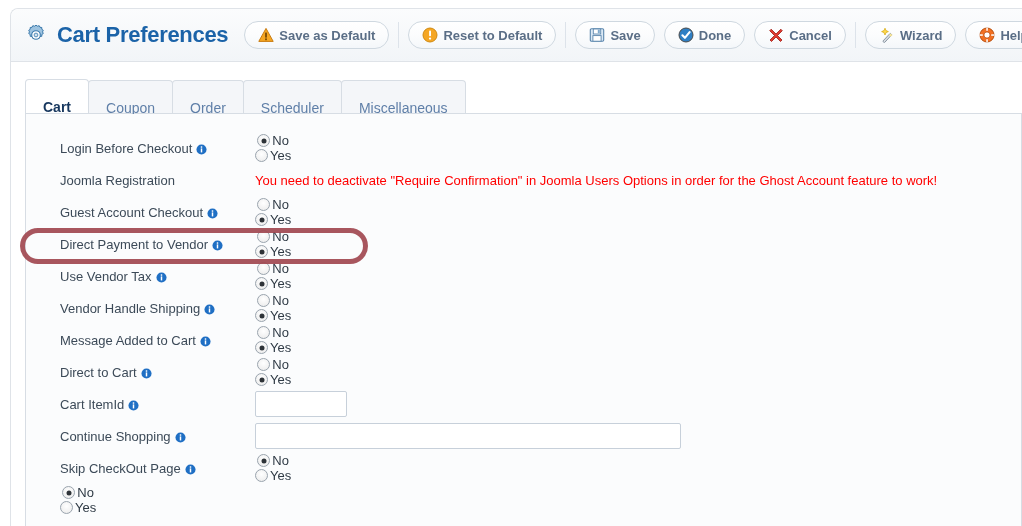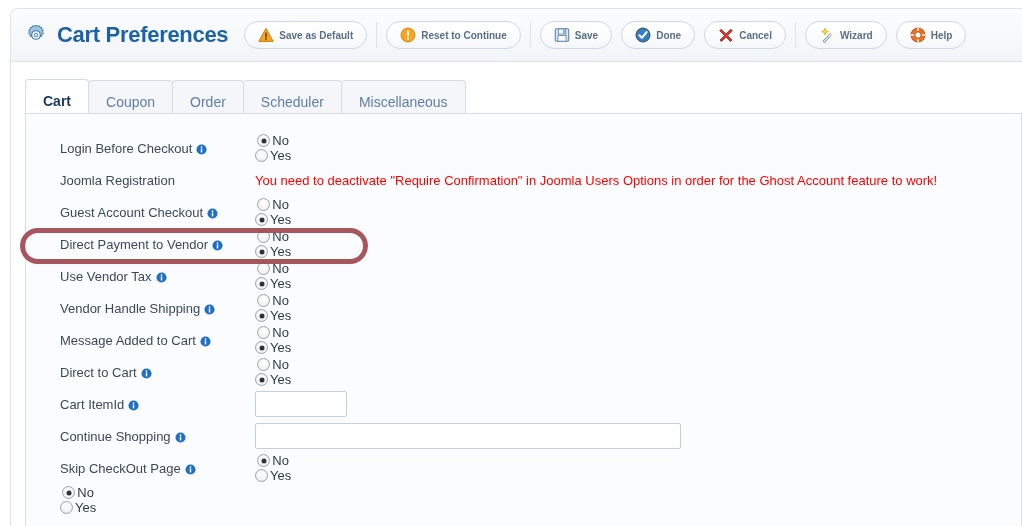--- a/index.html
+++ b/index.html
@@ -70,21 +70,21 @@
   .tb-btn {
     display: inline-flex;
     align-items: center;
     gap: 5px;
     height: 28px;
     padding: 0 13px;
     border: 1px solid #cfd8e0;
     border-radius: 14px;
     background: linear-gradient(to bottom, #ffffff 0%, #fbfcfd 55%, #f4f7fa 100%);
     color: #5a6e86;
-    font-size: 10px;
+    font-size: 13px;
     font-weight: bold;
     white-space: nowrap;
     box-sizing: border-box;
     margin-right: 9px;
     cursor: pointer;
   }
   .tb-sep {
     width: 1px;
     height: 26px;
     background: #dde3ea;
@@ -106,21 +106,21 @@
   #tabs {
     display: flex;
     align-items: flex-end;
     height: 34px;
     border-bottom: 1px solid #d7dde4;
     position: relative;
   }
   .tab {
     height: 33px;
     line-height: 33px;
-    padding: 5px 17px;
+    padding: 11px 17px;
     font-size: 14px;
     color: #5f7fa8;
     border: 1px solid #d7dde4;
     border-bottom: none;
     border-top-left-radius: 4px;
     border-top-right-radius: 4px;
     background: #f4f6f9;
     margin-right: -1px;
     box-sizing: border-box;
     position: relative;
@@ -293,21 +293,21 @@
       <div class="tb-sep"></div>
 
       <div class="tb-btn">
         <span class="tb-ico">
           <svg width="16" height="16" viewBox="0 0 16 16">
             <circle cx="8" cy="8" r="7" fill="#f5a623" stroke="#d08a10" stroke-width="1"></circle>
             <rect x="7.1" y="3.6" width="1.9" height="5.6" rx=".8" fill="#ffffff"></rect>
             <circle cx="8.05" cy="11.6" r="1.15" fill="#ffffff"></circle>
           </svg>
         </span>
-        <span>Reset to Continue</span>
+        <span>Reset to Default</span>
       </div>
 
       <div class="tb-sep"></div>
 
       <div class="tb-btn">
         <span class="tb-ico">
           <svg width="16" height="16" viewBox="0 0 16 16">
             <rect x="1.3" y="1.8" width="13.4" height="12.4" rx="1.2" fill="#dbe9f5" stroke="#5b86ad" stroke-width="1.1"></rect>
             <rect x="4.3" y="2" width="7.4" height="5" fill="#ffffff" stroke="#5b86ad" stroke-width=".9"></rect>
             <rect x="8.8" y="2.6" width="2" height="3.6" fill="#7fa9cc"></rect>

